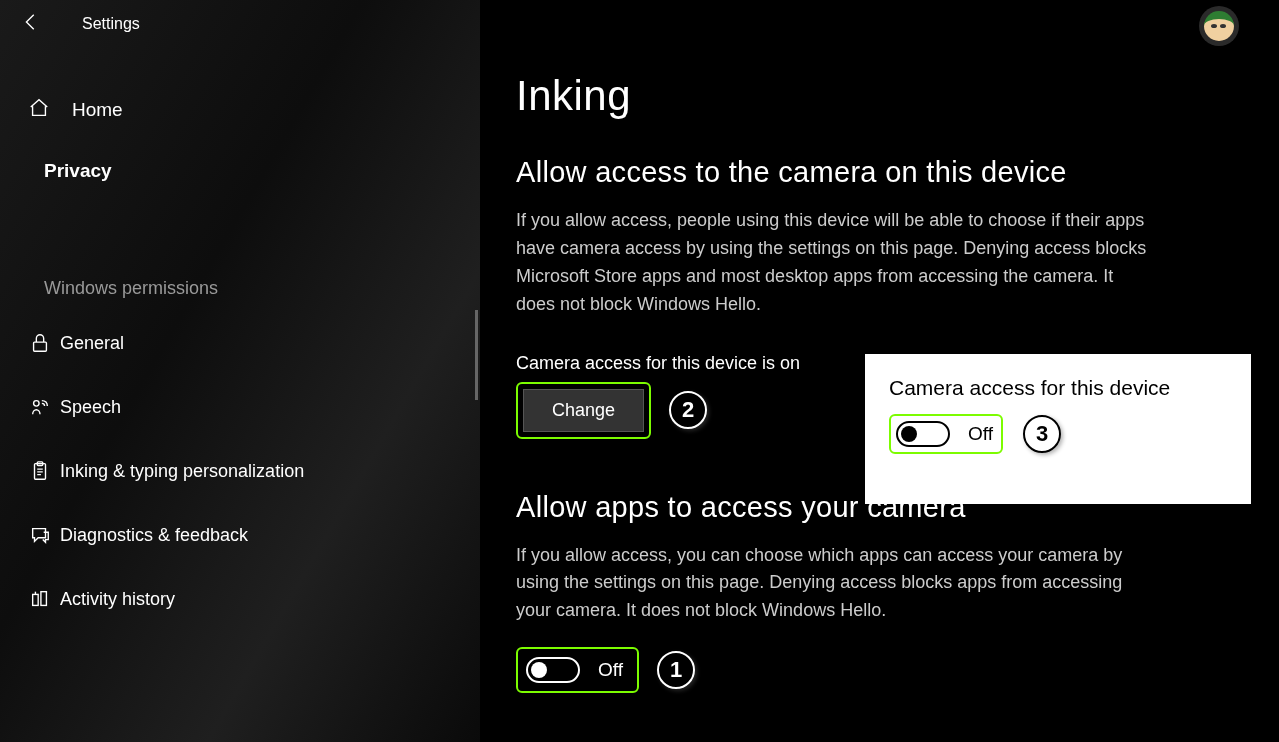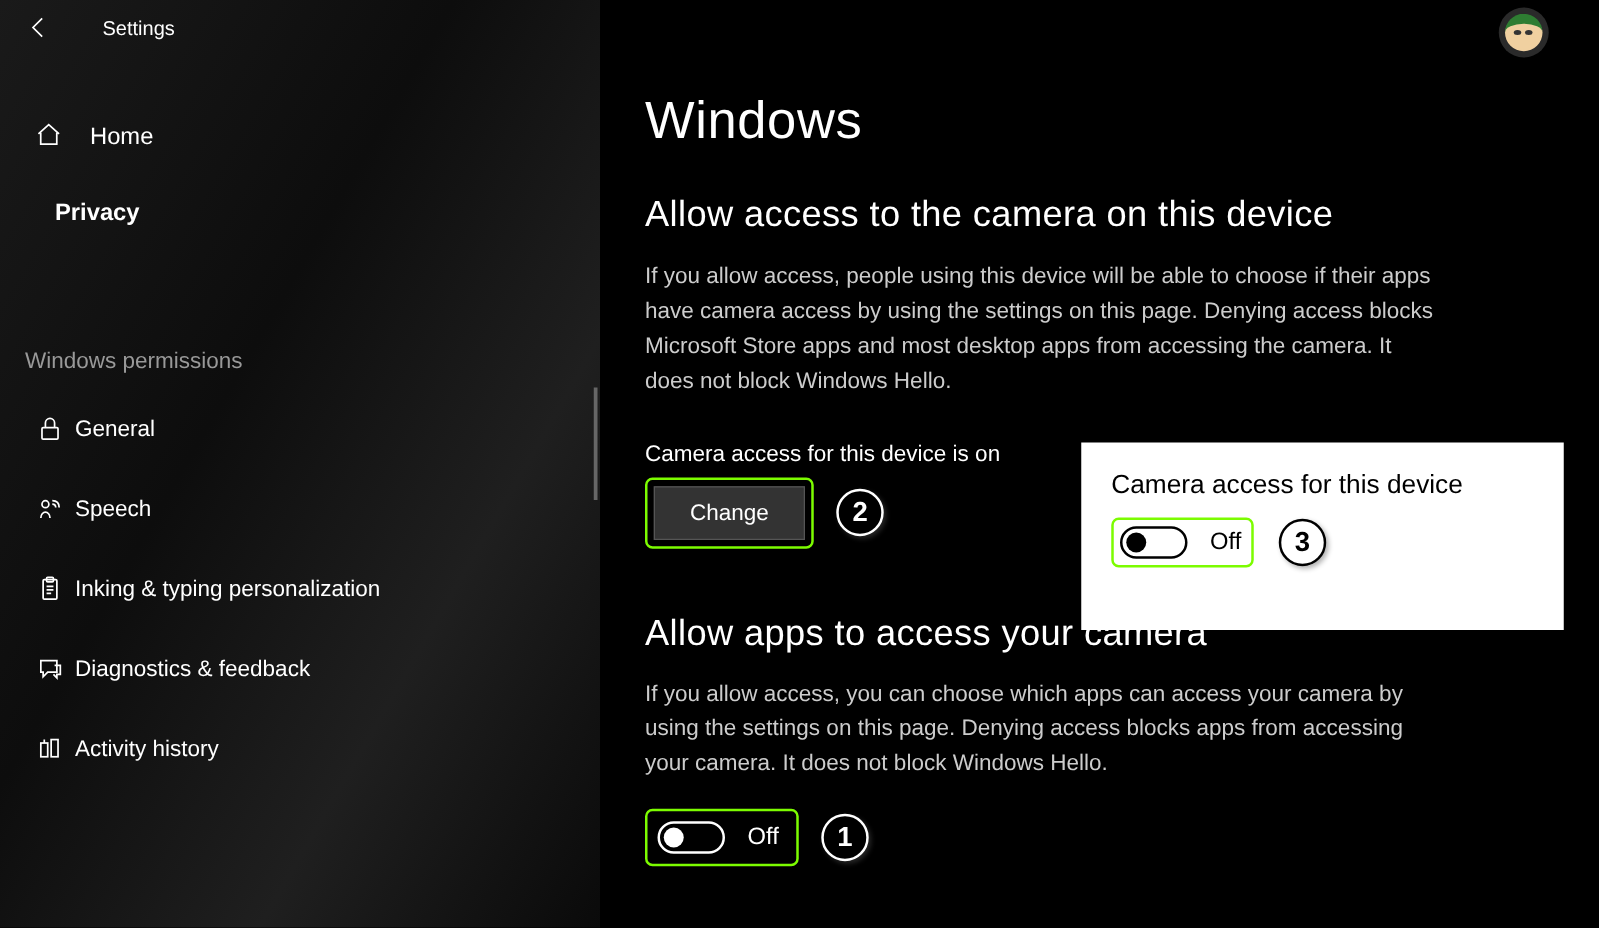--- a/index.html
+++ b/index.html
@@ -60,21 +60,21 @@
   .search-box svg { width: 18px; height: 18px; stroke: #ccc; fill: none; stroke-width: 1.5; }
   .category {
     font-size: 19px;
     font-weight: 600;
     padding: 0 44px;
     margin-top: 30px;
   }
   .section-label {
     font-size: 18px;
     color: #999;
-    padding: 0 20px;
+    padding: 0 44px;
     margin-top: 96px;
     margin-bottom: 12px;
   }
   .nav-item {
     display: flex;
     align-items: center;
     gap: 8px;
     padding: 0 28px;
     height: 64px;
     font-size: 18px;
@@ -283,21 +283,21 @@
         </svg>
     </span>
     <span>Activity history</span>
   </div>
 
   <div class="scroll-indicator"></div>
 </div>
 
 <div class="main">
 
-  <h1 class="page-title">Windows</h1>
+  <h1 class="page-title">Inking</h1>
 
   <h2 class="sub">Allow access to the camera on this device</h2>
   <p class="desc">If you allow access, people using this device will be able to choose if their apps have camera access by using the settings on this page. Denying access blocks Microsoft Store apps and most desktop apps from accessing the camera. It does not block Windows Hello.</p>
 
   <div class="status-line">Camera access for this device is on</div>
   <div class="change-row">
     <span class="change-btn-wrap">
       <button class="change-btn">Change</button>
     </span>
     <span class="circ">2</span>

